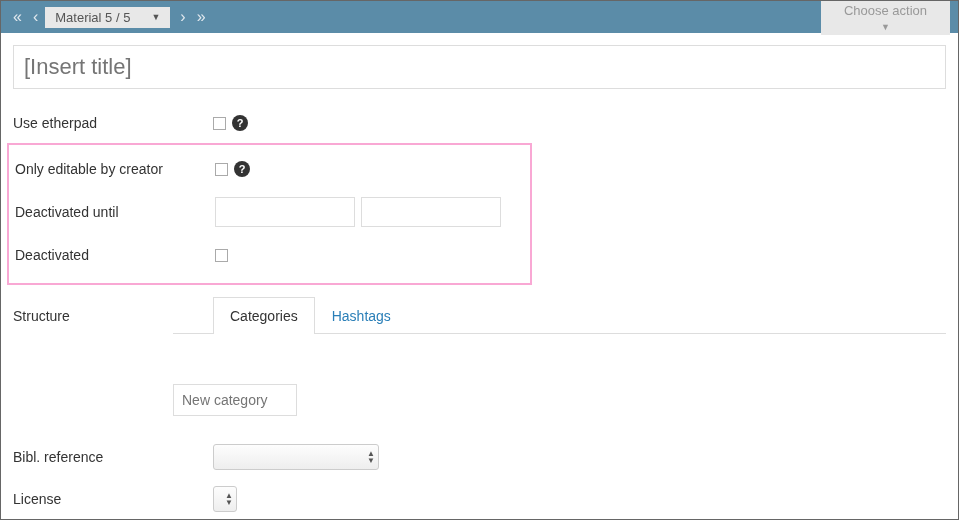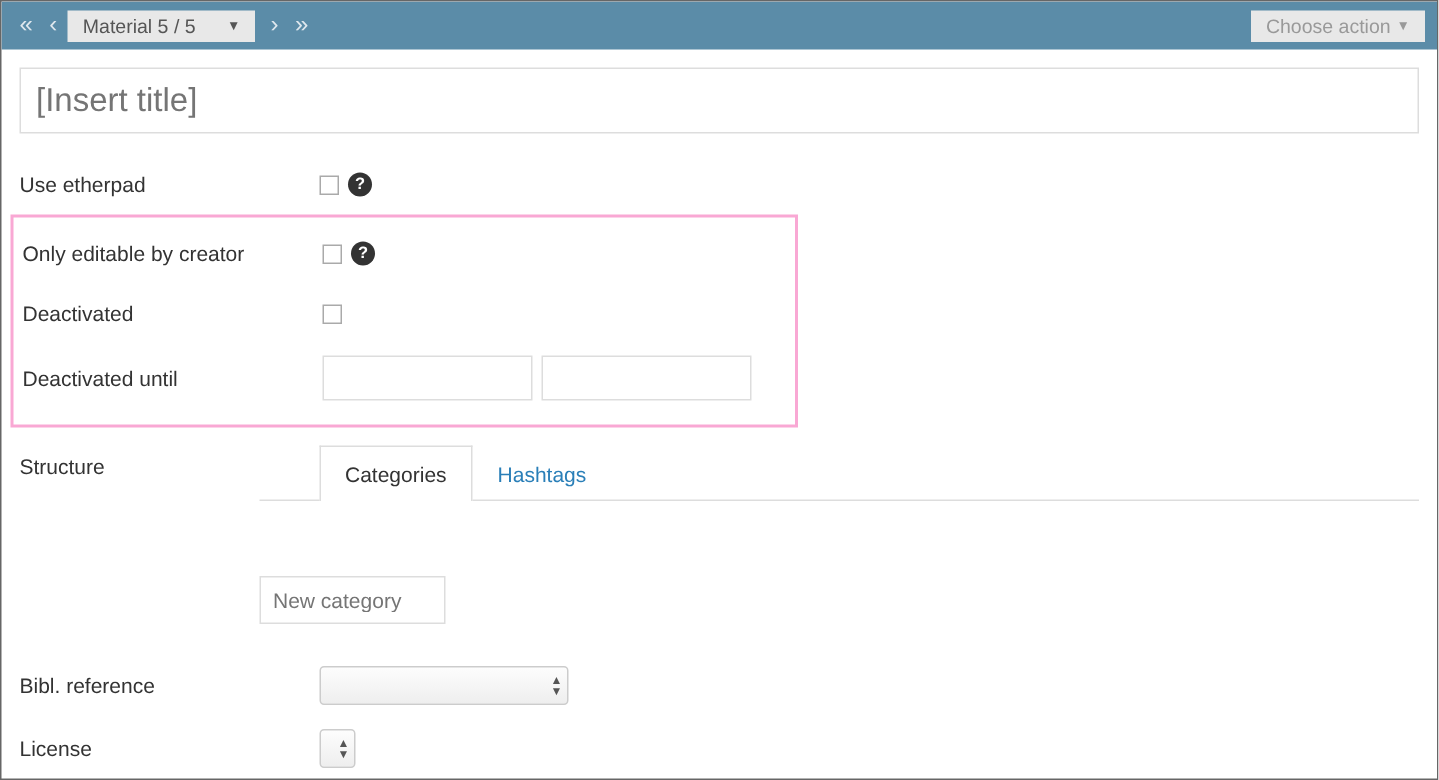--- a/index.html
+++ b/index.html
@@ -3,34 +3,34 @@
 <meta charset="utf-8">
 <style>
 * { box-sizing: border-box; margin: 0; padding: 0; }
 body { font-family: Arial, Helvetica, sans-serif; font-size: 14px; color: #333; background: #fff; }
 .container { border: 1px solid #666; width: 959px; height: 520px; overflow: hidden; }
 .topbar { background: #5b8ca8; height: 32px; display: flex; align-items: center; padding: 0 8px; justify-content: space-between; }
 .topbar-left { display: flex; align-items: center; gap: 6px; }
 .nav-arrows { color: #e0e8ee; font-size: 16px; letter-spacing: -3px; cursor: pointer; padding: 0 4px; }
 .material-btn { background: #e8e8e8; color: #555; padding: 3px 10px; font-size: 13px; border: none; cursor: pointer; display: inline-flex; align-items: center; gap: 21px; }
 .material-btn .caret { font-size: 9px; }
-.action-btn { background: #e8e8e8; color: #999; padding: 3px 10px; font-size: 13px; border: none; cursor: pointer; display: inline-flex; align-items: center; gap: 4px; }
+.action-btn { background: #e8e8e8; color: #999; padding: 3px 23px; font-size: 13px; border: none; cursor: pointer; display: inline-flex; align-items: center; gap: 4px; flex-direction: column; }
 .action-btn .caret { font-size: 9px; }
 .content { padding: 12px; }
 .title-input { width: 100%; border: 1px solid #ddd; padding: 8px 10px; font-size: 22px; color: #999; font-family: Arial; }
 .form-area { padding-top: 14px; }
 .form-row { display: flex; align-items: center; padding: 8px 0; min-height: 40px; }
 .form-label { width: 200px; font-size: 14px; color: #333; }
 .form-control { display: flex; align-items: center; gap: 6px; }
 .checkbox { width: 13px; height: 13px; border: 1px solid #aaa; background: #fff; cursor: pointer; display: inline-block; }
 .help-icon { width: 16px; height: 16px; border-radius: 50%; background: #333; color: #fff; font-size: 11px; font-weight: bold; display: inline-flex; align-items: center; justify-content: center; cursor: pointer; }
 .red-box { border: 2px solid #f9a8d4; padding: 4px 8px 8px 0; margin-left: -6px; padding-left: 6px; width: 525px; }
 .text-input { border: 1px solid #ddd; height: 30px; width: 140px; padding: 4px 6px; font-size: 14px; }
 .date-inputs { display: flex; gap: 6px; }
-.tabs-row { display: flex; align-items: center; margin-top: 12px; }
+.tabs-row { display: flex; align-items: flex-end; margin-top: 12px; }
 .tabs-label { width: 200px; font-size: 14px; color: #333; padding-bottom: 10px; }
 .tabs-container { flex: 1; border-bottom: 1px solid #ddd; display: flex; position: relative; }
 .tabs-container::before { content: ''; position: absolute; left: -40px; bottom: -1px; width: 40px; border-bottom: 1px solid #ddd; }
 .tab { padding: 10px 16px; font-size: 14px; cursor: pointer; border: 1px solid transparent; border-bottom: none; margin-bottom: -1px; }
 .tab.active { border-color: #ddd; background: #fff; color: #333; }
 .tab.inactive { color: #2a7fb8; }
 .category-section { padding: 50px 0 20px 160px; }
 .category-input { border: 1px solid #ddd; height: 32px; width: 124px; padding: 4px 8px; font-size: 14px; color: #999; }
 .select-wrap { position: relative; display: inline-block; }
 .select-box { border: 1px solid #ccc; background: linear-gradient(#fdfdfd, #eee); height: 26px; width: 166px; border-radius: 3px; cursor: pointer; }
@@ -74,31 +74,31 @@
       <div class="red-box">
         <div class="form-row">
           <div class="form-label">Only editable by creator</div>
           <div class="form-control">
             <span class="checkbox"></span>
             <span class="help-icon">?</span>
           </div>
         </div>
 
         <div class="form-row">
-          <div class="form-label">Deactivated</div>
-          <div class="form-control">
-            <span class="checkbox"></span>
+          <div class="form-label">Deactivated until</div>
+          <div class="form-control date-inputs">
+            <input type="text" class="text-input" style="">
+            <input type="text" class="text-input" style="">
           </div>
         </div>
 
         <div class="form-row">
-          <div class="form-label">Deactivated until</div>
-          <div class="form-control date-inputs">
-            <input type="text" class="text-input" style="">
-            <input type="text" class="text-input" style="">
+          <div class="form-label">Deactivated</div>
+          <div class="form-control">
+            <span class="checkbox"></span>
           </div>
         </div>
       </div>
 
       <div class="tabs-row">
         <div class="tabs-label">Structure</div>
         <div class="tabs-container">
           <div class="tab active">Categories</div>
           <div class="tab inactive">Hashtags</div>
         </div>

